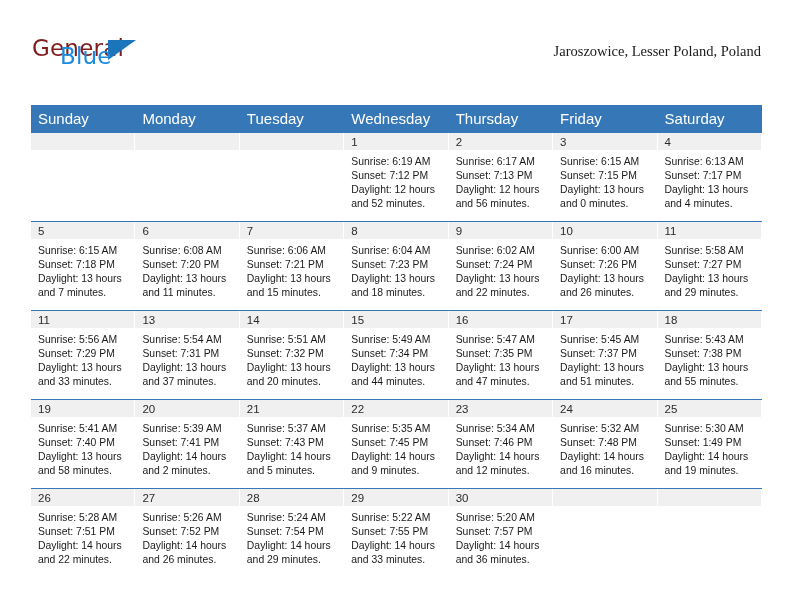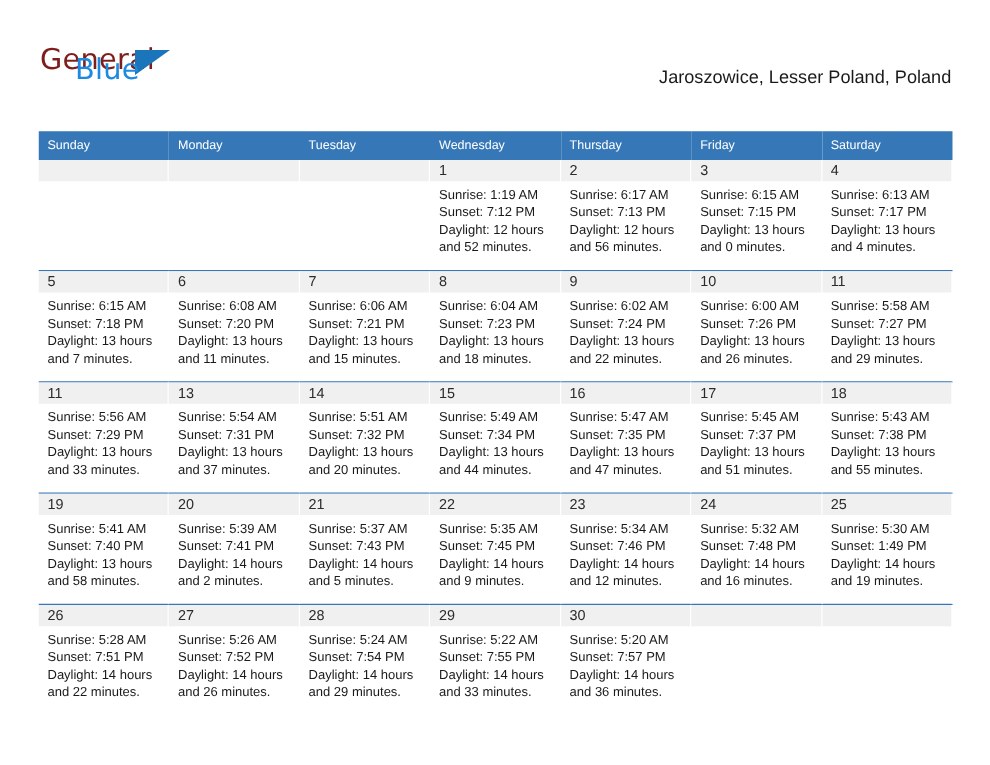--- a/index.html
+++ b/index.html
@@ -74,37 +74,38 @@
   .cal-title {
     font-size: 27px;
     color: #1a1a1a;
     line-height: 34px;
     white-space: nowrap;
   }
   .cal-subtitle {
     font-size: 14.5px;
     color: #1a1a1a;
     line-height: 22px;
-    margin-top: 23px;
+    margin-top: 12px;
     white-space: nowrap;
+    font-family: Liberation Serif, serif;
   }
 
   
   .calendar {
     position: absolute;
     left: 31px;
     top: 105px;
     width: 731px;
     border-collapse: collapse;
     table-layout: fixed;
   }
   .calendar th {
     background: #3678b7;
     color: #ffffff;
-    font-size: 10px;
+    font-size: 15px;
     font-weight: normal;
     text-align: left;
     padding: 5px 0 6px 7px;
     border: 0;
     height: 12px;
   }
   .weekrow > td {
     vertical-align: top;
     padding: 0;
     border: 0;
@@ -187,21 +188,21 @@
           </td>
           <td>
             <div class="cell empty">
               <div class="daynum-band"></div>
             </div>
           </td>
           <td>
             <div class="cell">
               <div class="daynum-band">1</div>
               <div class="cell-body">
-                <div>Sunrise: 1:19 AM</div>
+                <div>Sunrise: 6:19 AM</div>
                 <div>Sunset: 7:12 PM</div>
                 <div>Daylight: 12 hours</div>
                 <div>and 52 minutes.</div>
               </div>
             </div>
           </td>
           <td>
             <div class="cell">
               <div class="daynum-band">2</div>
               <div class="cell-body">

